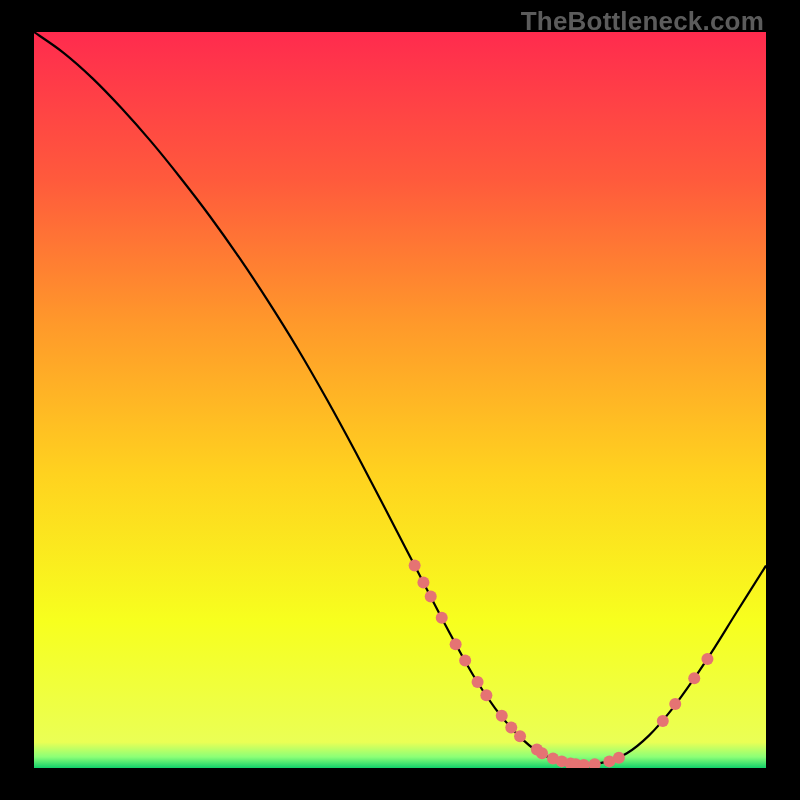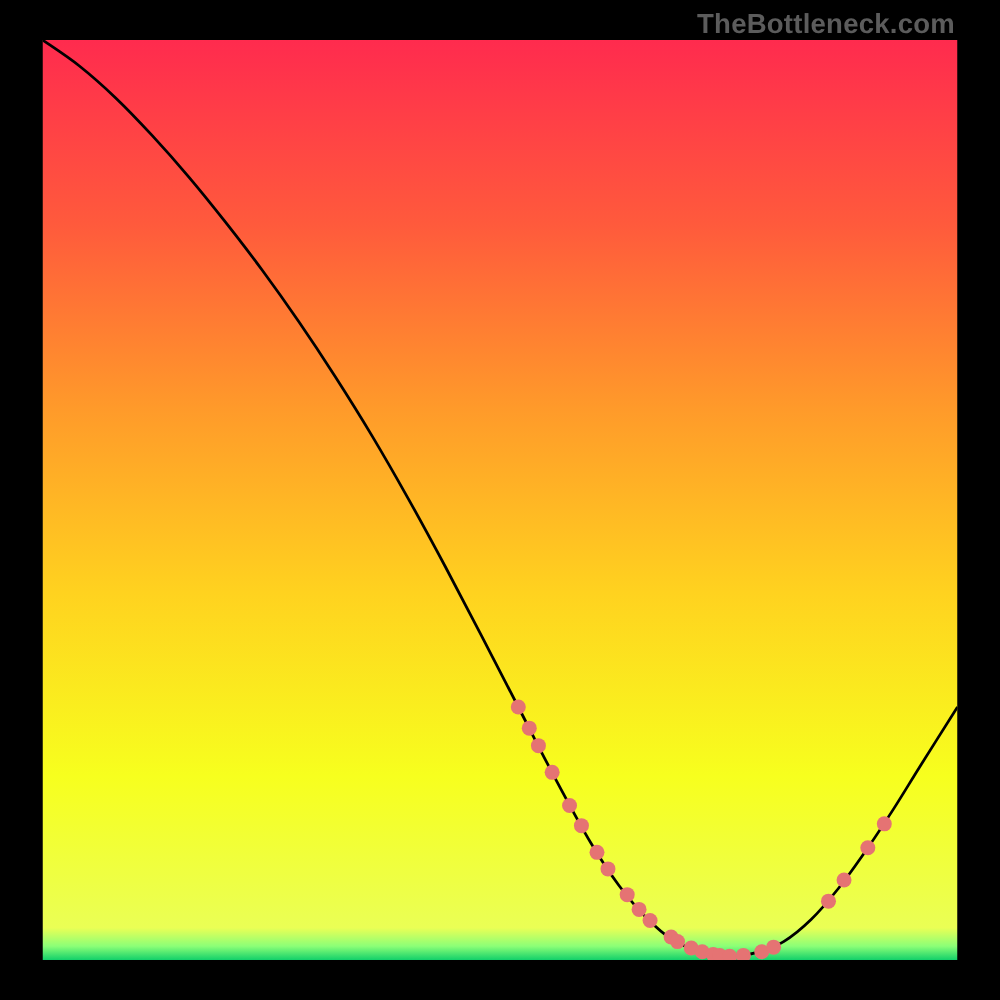--- a/index.html
+++ b/index.html
@@ -22,21 +22,21 @@
     left: 34px;
     top: 32px;
     width: 732px;
     height: 736px;
   }
   .watermark {
     position: absolute;
     top: 6px;
     right: 36px;
     color: #5c5c5c;
-    font-size: 22px;
+    font-size: 26px;
     font-weight: 600;
     letter-spacing: 0.2px;
     user-select: none;
   }
   svg { display: block; }
 </style>
 </head>
 <body>
 
 <div class="frame">

